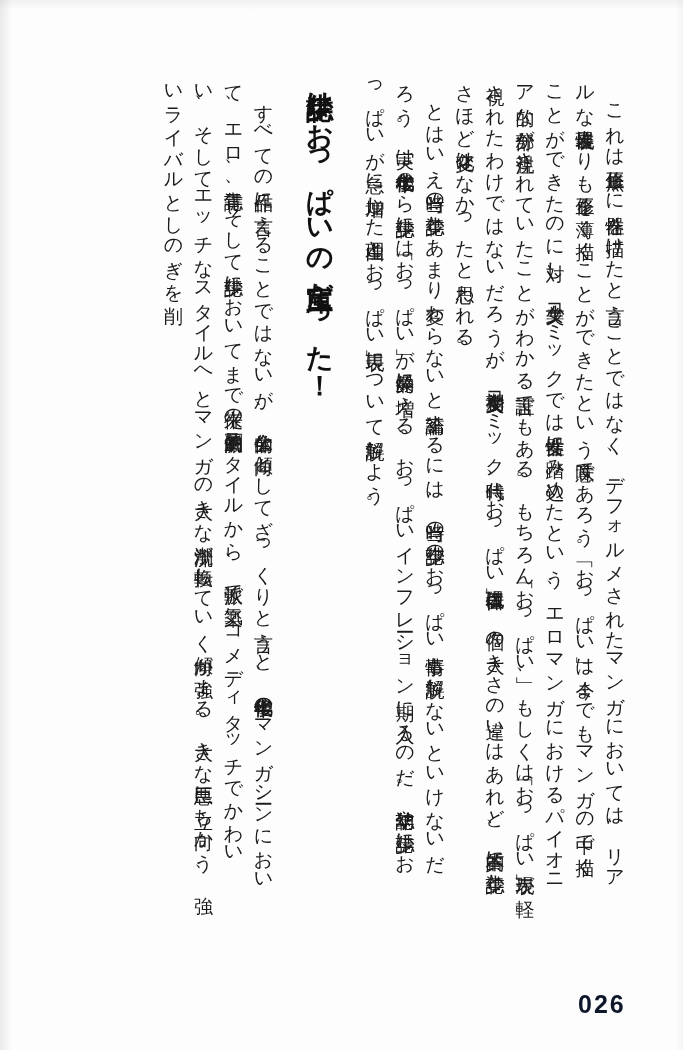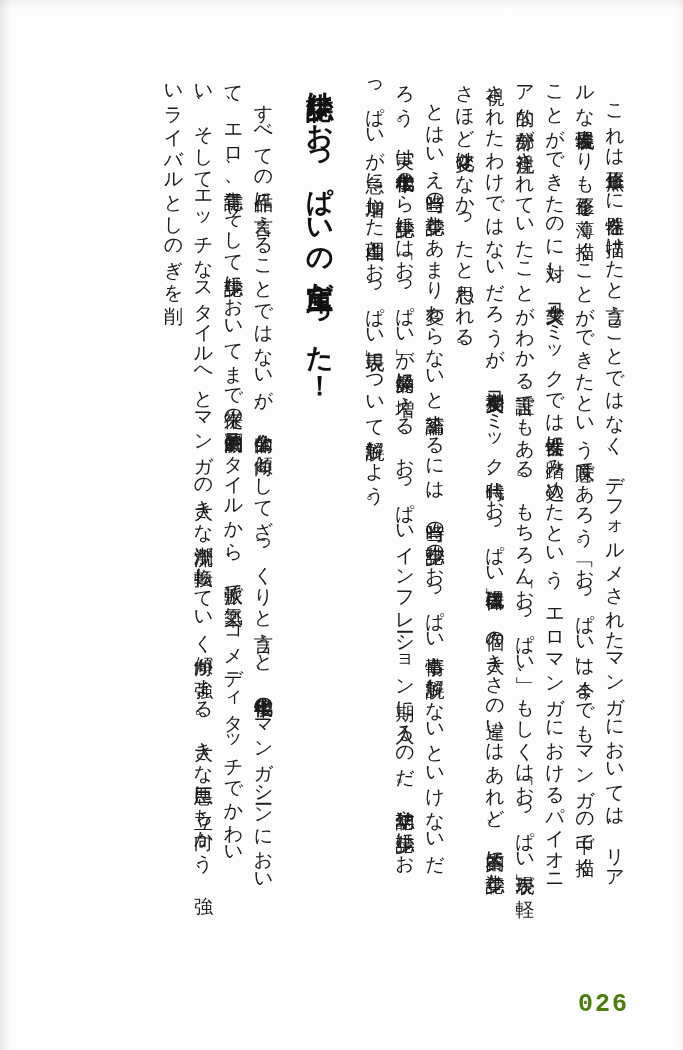--- a/index.html
+++ b/index.html
@@ -53,25 +53,25 @@
     font-weight: bold;
     font-size: 27px;
     line-height: 1.16;
     letter-spacing: 0.5px;
     color: #111;
   }
   .page-number {
     position: absolute;
     left: 578px;
     top: 990px;
-    font-family: Liberation Mono, monospace;
+    font-family: Liberation Sans, sans-serif;
     font-weight: bold;
     font-size: 25px;
     letter-spacing: 2px;
-    color: #4d7c0f;
+    color: #0f172a;
   }
 </style>
 </head>
 <body>
 
 <div class="book-page">
   <div class="text-flow">
     <p class="body-para">これは修正無しに性器を描けたと言うことではなく、デフォルメされたマンガにおいては、リアルな性器表現よりも修正を薄く描くことができたという意味であろう。「おっぱい」は今までもマンガの中で描くことができたのに対し、美少女コミックでは女性器に踏み込めたという、エロマンガにおけるパイオニア的な部分が注視されていたことがわかる証言でもある。もちろん「おっぱい」、もしくは「おっぱい表現」が軽視されたわけではないだろうが、初期美少女コミック時代、「おっぱい表現」自体は、個々の大きさの違いはあれど、本質的に少年誌とさほど変化はなかったと思われる。</p>
     <p class="body-para">とはいえ当時の少年誌とあまり変わらないと結論するには、当時の少年誌のおっぱい事情も解説しないといけないだろう。実は七〇年代後半から少年誌には「おっぱい」が爆発的に増える、おっぱいインフレーション期に入るのだ。幼年誌や少年誌におっぱいが急に増加した理由と「おっぱい」表現について解説しよう。</p>
     <h2 class="section-heading">少年誌はおっぱいの宝庫だった！</h2>

